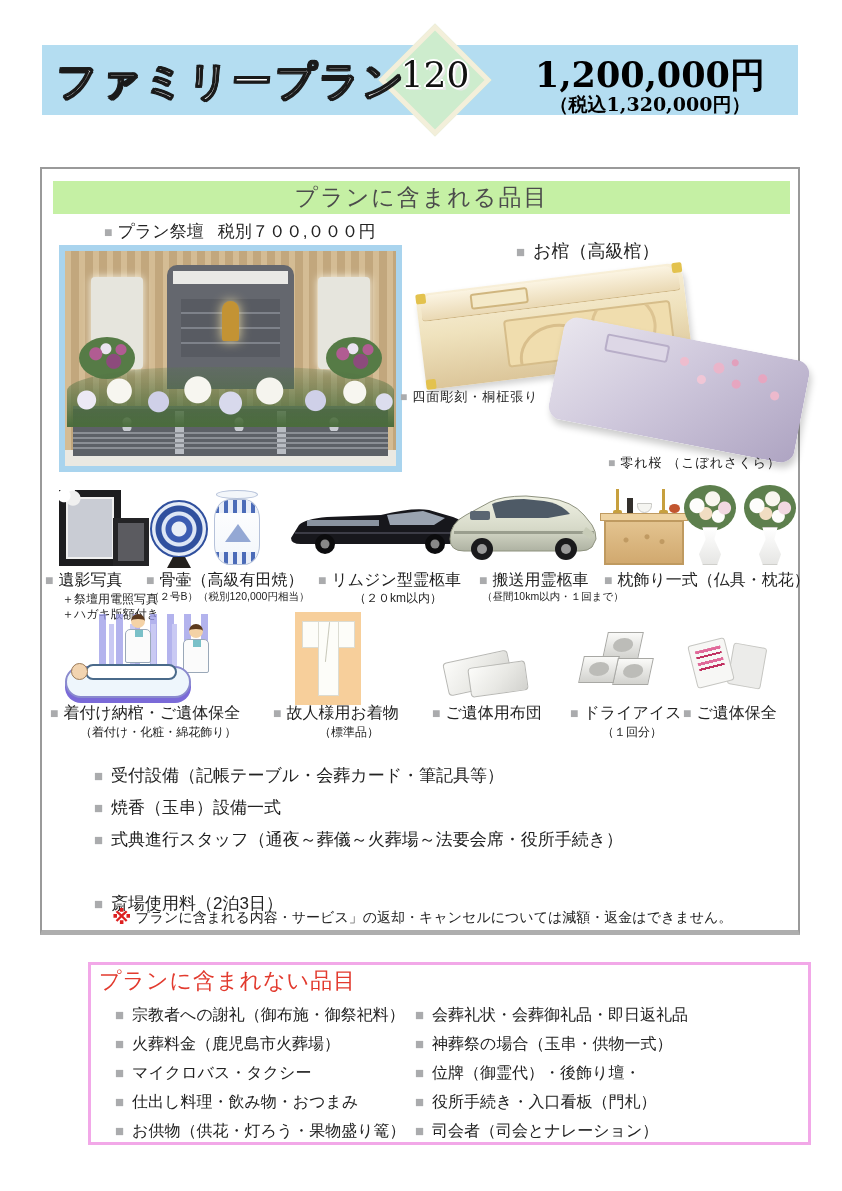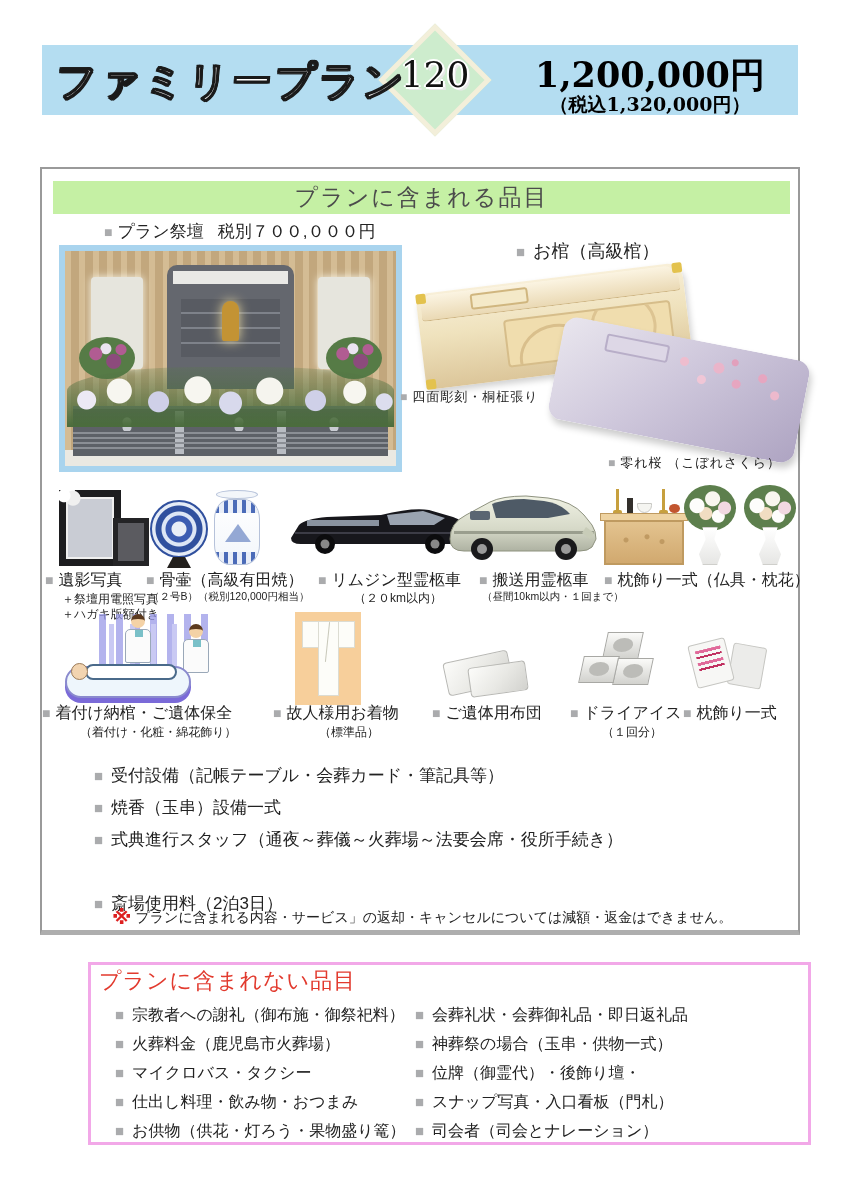--- a/index.html
+++ b/index.html
@@ -437,41 +437,41 @@
       <div class="di d2"></div>
         <div class="di d1"></div>
         <div class="di d3"></div>
     </div>
 
     <div class="abs deod">
       <div class="dpk q2"></div>
         <div class="dpk q1"></div>
     </div>
 
-    <div class="ilabel" style="left:0px; top:534px;">
+    <div class="ilabel" style="left:8px; top:534px;">
       <span class="bullet">■</span><span>着付け納棺・ご遺体保全</span>
     </div>
     <div class="isub" style="left:38px; top:555px;">（着付け・化粧・綿花飾り）</div>
 
     <div class="ilabel" style="left:231px; top:534px;">
       <span class="bullet">■</span><span>故人様用お着物</span>
     </div>
     <div class="isub" style="left:277px; top:555px;">（標準品）</div>
 
     <div class="ilabel" style="left:390px; top:534px;">
       <span class="bullet">■</span><span>ご遺体用布団</span>
     </div>
 
     <div class="ilabel" style="left:528px; top:534px;">
       <span class="bullet">■</span><span>ドライアイス</span>
     </div>
     <div class="isub" style="left:560px; top:555px;">（１回分）</div>
 
     <div class="ilabel" style="left:641px; top:534px;">
-      <span class="bullet">■</span><span>枕飾り一式</span>
+      <span class="bullet">■</span><span>ご遺体保全</span>
     </div>
 
     <div class="chk" style="top:595px;">
       <span class="bullet lg">■</span><span>受付設備（記帳テーブル・会葬カード・筆記具等）</span>
     </div>
     <div class="chk" style="top:627px;">
       <span class="bullet lg">■</span><span>焼香（玉串）設備一式</span>
     </div>
     <div class="chk" style="top:659px;">
       <span class="bullet lg">■</span><span>式典進行スタッフ（通夜～葬儀～火葬場～法要会席・役所手続き）</span>
@@ -506,21 +506,21 @@
       <span class="bullet lg">■</span><span>マイクロバス・タクシー</span>
     </div>
     <div class="exl" style="left:324px; top:98px;">
       <span class="bullet lg">■</span><span>位牌（御霊代）・後飾り壇・</span>
     </div>
 
     <div class="exl" style="left:24px; top:127px;">
       <span class="bullet lg">■</span><span>仕出し料理・飲み物・おつまみ</span>
     </div>
     <div class="exl" style="left:324px; top:127px;">
-      <span class="bullet lg">■</span><span>スナップ写真・入口看板（門札）</span>
+      <span class="bullet lg">■</span><span>役所手続き・入口看板（門札）</span>
     </div>
 
     <div class="exl" style="left:24px; top:156px;">
       <span class="bullet lg">■</span><span>お供物（供花・灯ろう・果物盛り篭）</span>
     </div>
     <div class="exl" style="left:324px; top:156px;">
       <span class="bullet lg">■</span><span>司会者（司会とナレーション）</span>
     </div>
   </div>
 

